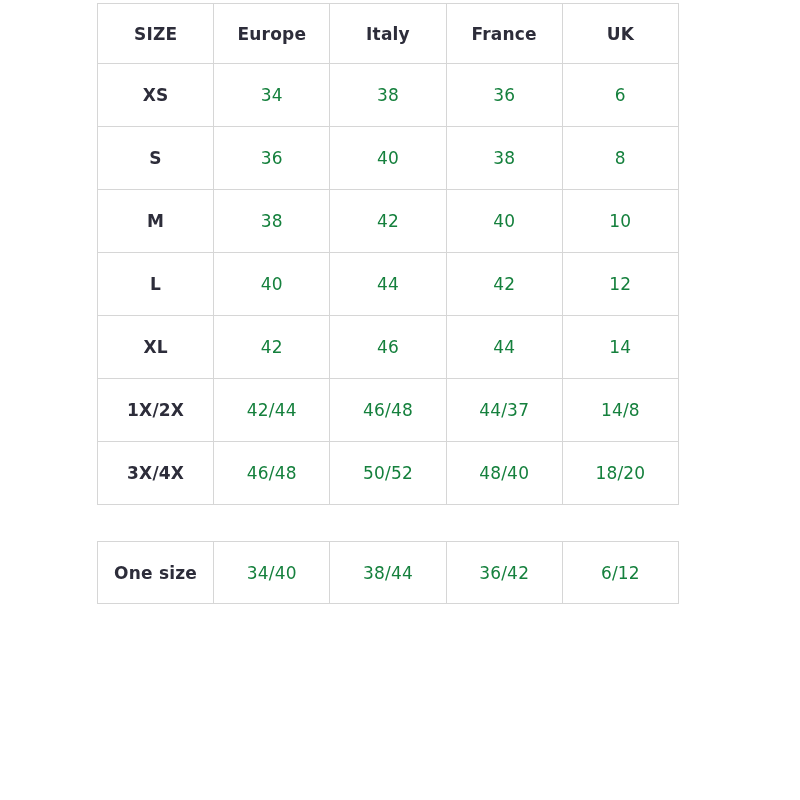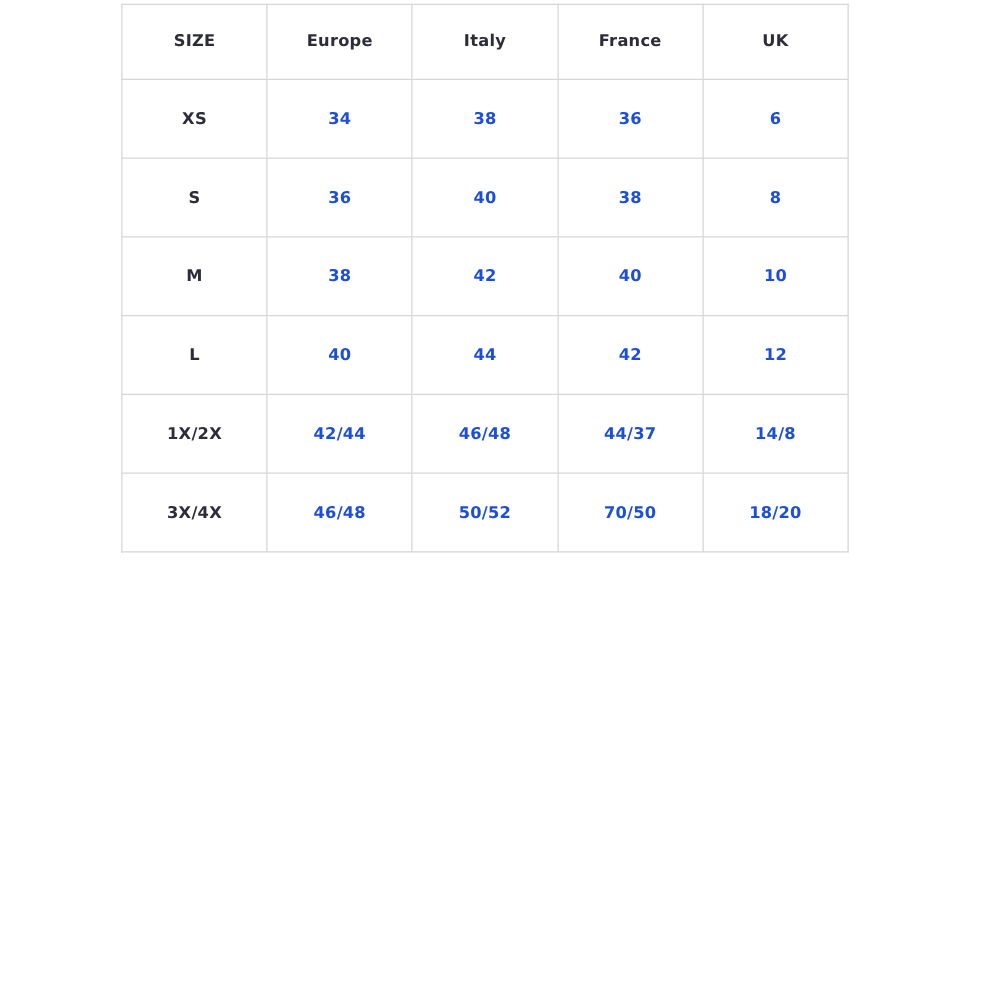--- a/index.html
+++ b/index.html
@@ -20,30 +20,30 @@
     border-collapse: collapse;
     table-layout: fixed;
     width: 582px;
     background: #ffffff;
   }
   th, td {
     border: 1px solid #d6d6d6;
     text-align: center;
     vertical-align: middle;
     padding: 0;
-    font-size: 13px;
+    font-size: 17px;
     letter-spacing: 0.2px;
   }
   th {
     font-weight: bold;
     color: #2d2d3a;
   }
   td {
-    font-weight: bold;
-    color: #1d4ed8;
+    font-weight: normal;
+    color: #15803d;
   }
   .main-table thead tr { height: 60px; }
   .main-table tbody tr { height: 63px; }
   .special-table { margin-top: 36px; }
   .special-table tbody tr { height: 62px; }
 </style>
 </head>
 <body>
 
 <div class="wrap">
@@ -81,34 +81,48 @@
         <td>10</td>
       </tr>
       <tr>
         <th>L</th>
         <td>40</td>
         <td>44</td>
         <td>42</td>
         <td>12</td>
       </tr>
       <tr>
+        <th>XL</th>
+        <td>42</td>
+        <td>46</td>
+        <td>44</td>
+        <td>14</td>
+      </tr>
+      <tr>
         <th>1X/2X</th>
         <td>42/44</td>
         <td>46/48</td>
         <td>44/37</td>
         <td>14/8</td>
       </tr>
       <tr>
         <th>3X/4X</th>
         <td>46/48</td>
         <td>50/52</td>
-        <td>70/50</td>
+        <td>48/40</td>
         <td>18/20</td>
       </tr>
     </tbody>
   </table>
 
   <table class="special-table">
     <tbody>
+      <tr>
+        <th>One size</th>
+        <td>34/40</td>
+        <td>38/44</td>
+        <td>36/42</td>
+        <td>6/12</td>
+      </tr>
     </tbody>
   </table>
 
 </div>
 
 </body></html>

